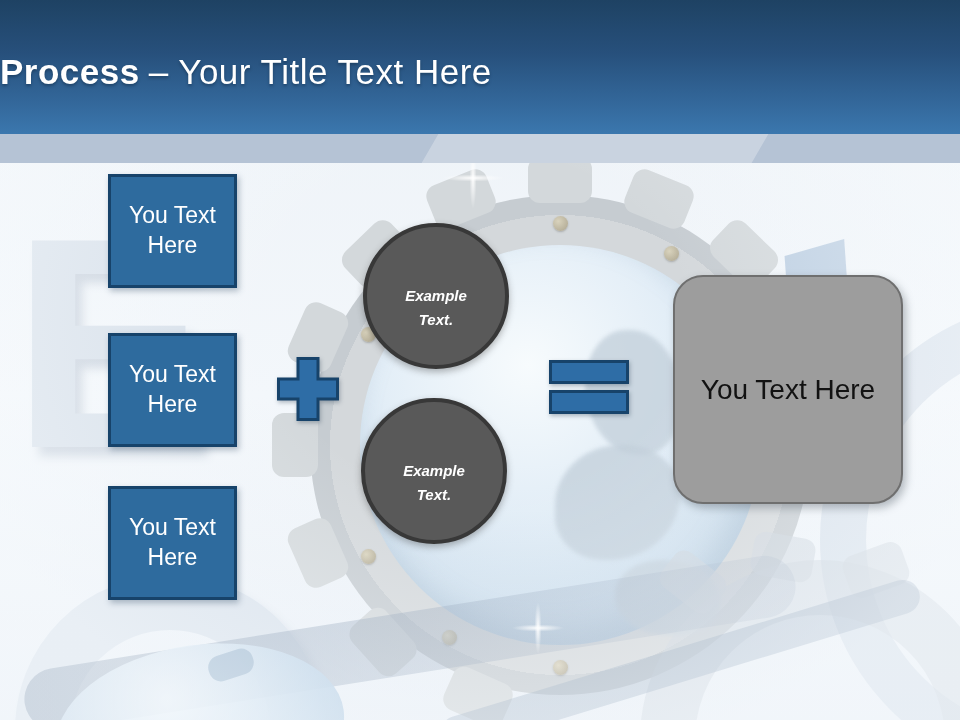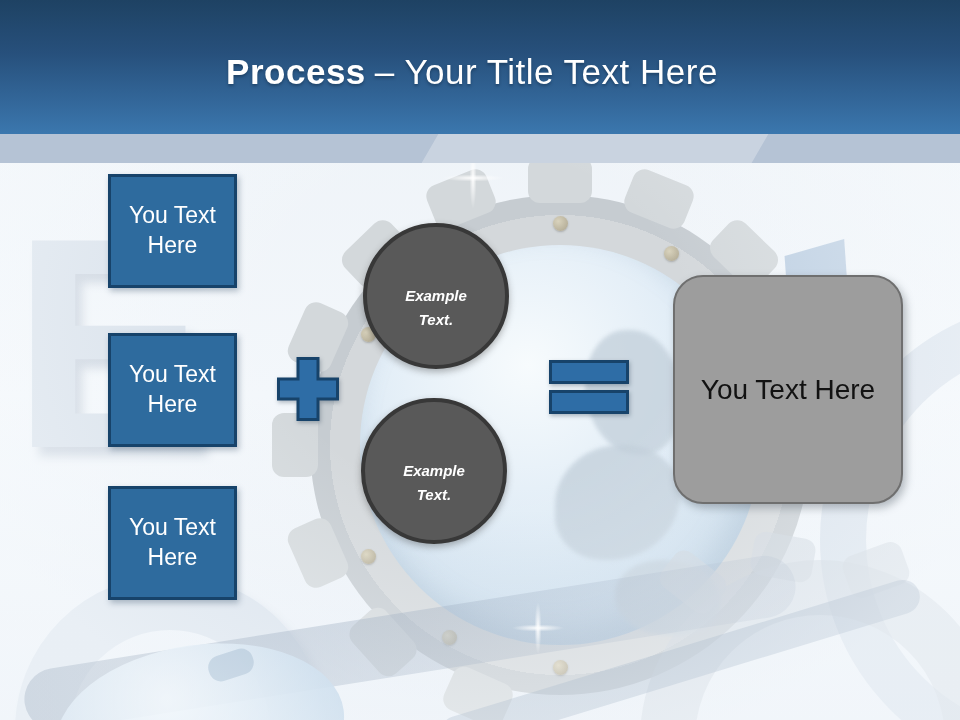--- a/index.html
+++ b/index.html
@@ -77,21 +77,21 @@
     background:radial-gradient(ellipse at 50% 45%,rgba(255,255,255,0) 30%,rgba(249,252,254,.5) 80%);
   }
   
   .band{position:absolute;left:0;top:134px;width:960px;height:29px;background:#b5c3d5;}
   .band-glow{position:absolute;left:430px;top:0;width:330px;height:29px;background:rgba(255,255,255,.28);transform:skewX(-30deg);}
   .header{
     position:absolute;left:0;top:0;width:960px;height:134px;
     background:linear-gradient(180deg,#1e4263 0%,#27507c 40%,#3b77ae 100%);
   }
   .title{
-    position:absolute;left:0;right:16px;top:52px;text-align:center;color:#ffffff;
+    position:absolute;left:0;right:16px;top:52px;color:#ffffff;
     font-size:35px;letter-spacing:.5px;text-shadow:0 2px 3px rgba(10,30,50,.4);
   }
   .t-bold{font-weight:700;}
   .t-rest{font-weight:400;margin-left:9px;}
   
   .input-box{
     position:absolute;left:108px;width:129px;height:114px;box-sizing:border-box;
     background:#2e6b9e;border:3px solid #17436a;
     display:flex;align-items:center;justify-content:center;text-align:center;
     color:#fff;font-size:23px;line-height:1.3;

